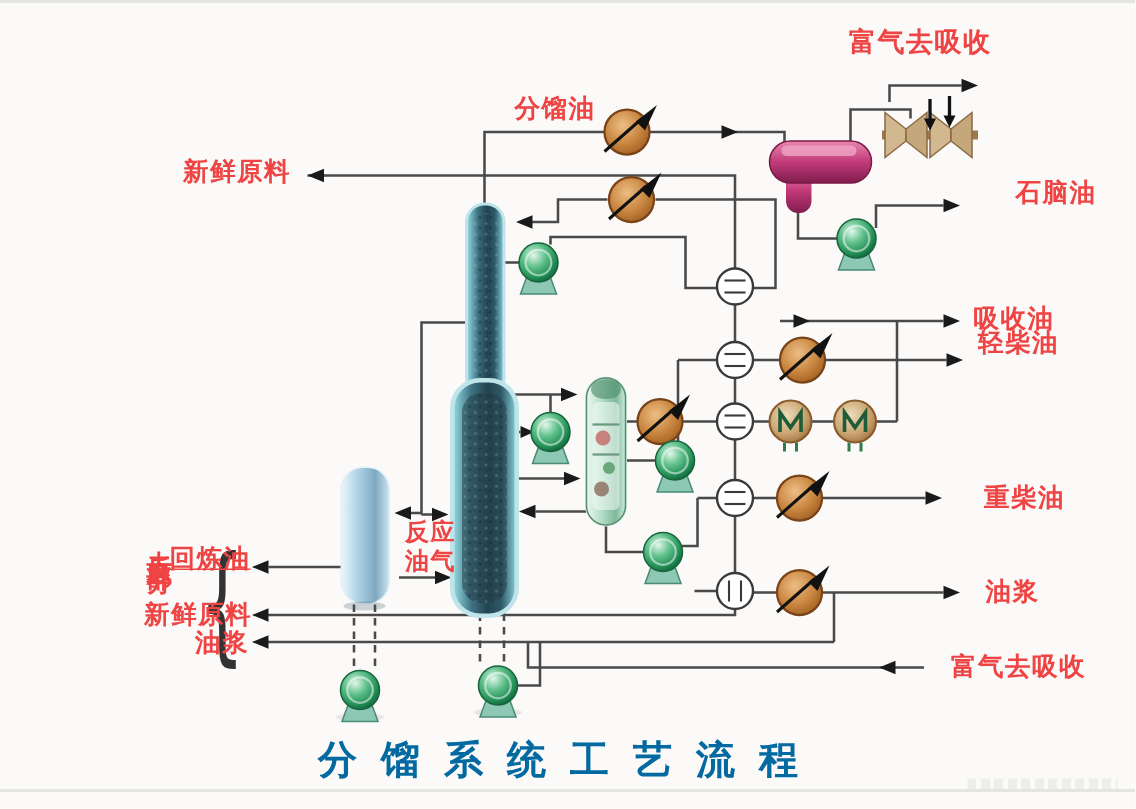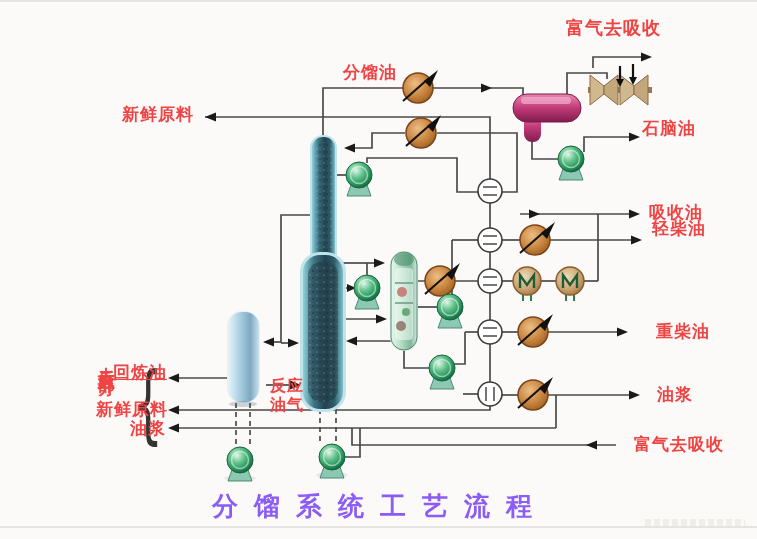--- a/index.html
+++ b/index.html
@@ -19,21 +19,21 @@
     letter-spacing:3px;
   }
   .brace{
     position:absolute;font-family:"DejaVu Sans",sans-serif;font-weight:400;
     color:#333;font-size:86px;transform:scaleX(0.55);transform-origin:left center;
     line-height:1;
   }
   #title{
     position:absolute;left:160px;top:489px;width:440px;text-align:center;
     font-family:"DejaVu Serif","Liberation Serif",serif;font-weight:bold;
-    font-size:26px;letter-spacing:16px;color:#8b5cf6;white-space:nowrap;
+    font-size:26px;letter-spacing:16px;color:#0369a1;white-space:nowrap;
   }
   .edge{position:absolute;left:0;width:757px;background:#e4e4e0;}
   #watermark{
     position:absolute;left:645px;top:519px;width:100px;height:8px;opacity:.55;
     background:repeating-linear-gradient(90deg,#e3e3df 0 6px,transparent 6px 9px);
   }
   svg{position:absolute;left:0;top:0;}
 </style>
 </head>
 <body>
@@ -352,27 +352,27 @@
           <polygon points="-12,21 12,21 8,10 -8,10" fill="#8cc8b4" stroke="#4a8a74" stroke-width="1"></polygon>
           <circle r="13" fill="url(#gPump)" stroke="#18643c" stroke-width="1"></circle>
           <circle r="8.5" fill="none" stroke="rgba(255,255,255,0.5)" stroke-width="1.5"></circle>
         </g>
     </g>
   </svg>
 
   <div class="lbl" style="left:566px;top:19px;font-size:18px;">富气去吸收</div>
   <div class="lbl" style="left:328px;top:64px;margin-left:15px;">分馏油</div>
   <div class="lbl" style="left:122px;top:106px;">新鲜原料</div>
-  <div class="lbl" style="left:642px;top:120px;">石脑油</div>
+  <div class="lbl" style="left:677px;top:120px;">石脑油</div>
   <div class="lbl" style="left:649px;top:204px;">吸收油</div>
   <div class="lbl" style="left:652px;top:220px;">轻柴油</div>
   <div class="lbl" style="left:656px;top:323px;">重柴油</div>
   <div class="lbl" style="left:657px;top:386px;">油浆</div>
   <div class="lbl" style="left:634px;top:436px;">富气去吸收</div>
-  <div class="lbl lbl-sm lbl-2line" style="left:268px;top:347px;margin-top:30px;">反应油气</div>
+  <div class="lbl lbl-sm lbl-2line" style="left:268px;top:347px;">反应油气</div>
   <div class="lbl lbl-vert" style="left:96px;top:353px;">去反应部分</div>
   <div class="brace" style="left:133px;top:360px;">{</div>
   <div class="lbl" style="left:113px;top:364px;text-decoration:underline;">回炼油</div>
   <div class="lbl" style="left:96px;top:401px;">新鲜原料</div>
   <div class="lbl" style="left:130px;top:420px;">油浆</div>
 
   <div id="title">分馏系统工艺流程</div>
   <div id="watermark"></div>
 </div>
 

